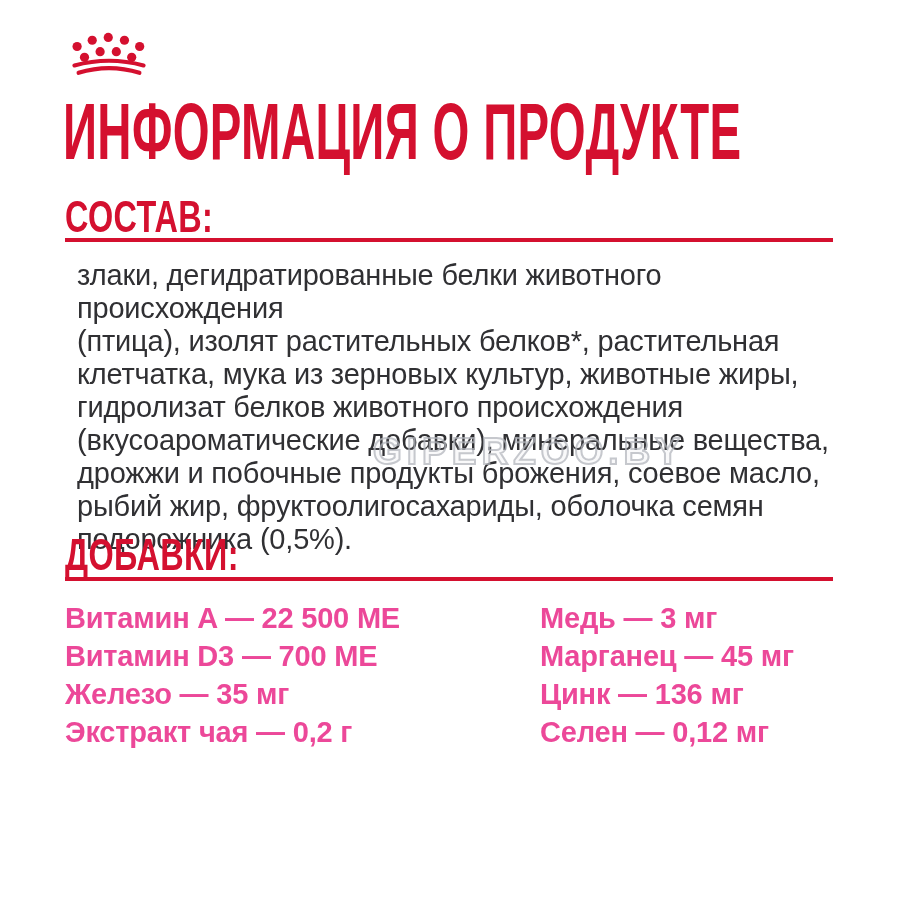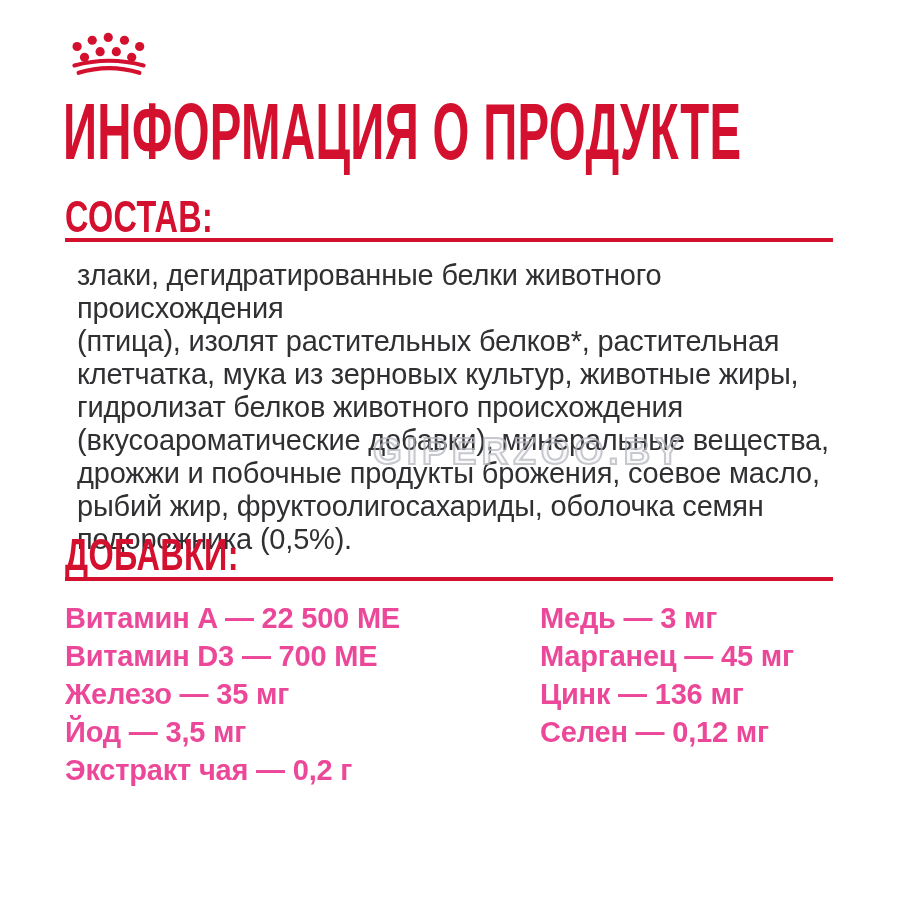--- a/index.html
+++ b/index.html
@@ -148,21 +148,20 @@
 
   <div class="watermark">GIPERZOO.BY</div>
 
   <h2 class="sec-heading heading-additives">ДОБАВКИ:</h2>
   <div class="rule rule-additives"></div>
 
   <div class="additive-col left">
     <div>Витамин A — 22 500 МЕ</div>
     <div>Витамин D3 — 700 МЕ</div>
     <div>Железо — 35 мг</div>
-    <div>Йод — 3,5 мг</div>
     <div>Экстракт чая — 0,2 г</div>
   </div>
 
   <div class="additive-col right">
     <div>Медь — 3 мг</div>
     <div>Марганец — 45 мг</div>
     <div>Цинк — 136 мг</div>
     <div>Селен — 0,12 мг</div>
   </div>
 

